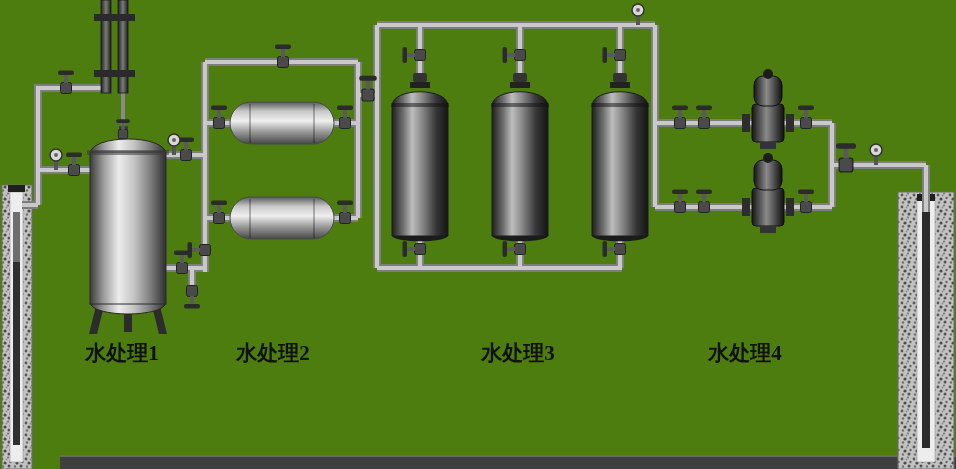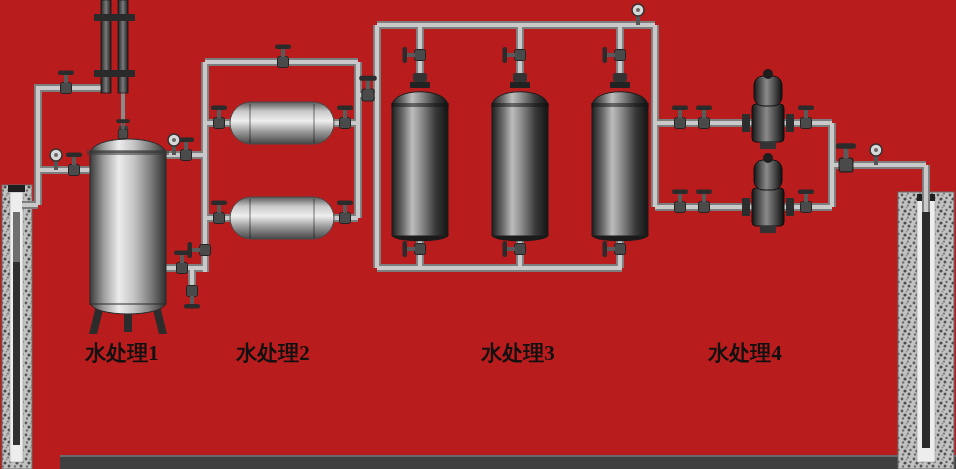--- a/index.html
+++ b/index.html
@@ -1,16 +1,16 @@
 <!DOCTYPE html>
 <html><head>
 <meta charset="utf-8">
 <style>
   html,body{margin:0;padding:0;background:#ffffff;}
-  .stage{position:relative;width:956px;height:469px;background:#b91c1c;overflow:hidden;
+  .stage{position:relative;width:956px;height:469px;background:#4d7c0f;overflow:hidden;
          font-family:"Liberation Sans","DejaVu Sans",sans-serif;}
   svg{display:block;}
   .pipe-outer{stroke:#7d7d7d;stroke-width:8;fill:none;}
   .pipe-inner{stroke:#c9c9c9;stroke-width:4.2;fill:none;}
   .pipe-thin{stroke:#8a8a8a;stroke-width:4;fill:none;}
   .label{font-family:"Liberation Serif","DejaVu Serif",serif;font-weight:bold;
          font-size:21px;fill:#111111;text-anchor:middle;}
   .casing{fill:url(#gravel);stroke:#6b6b6b;stroke-width:1;}
   .channel{fill:#ededed;stroke:#9a9a9a;stroke-width:0.6;}
 </style>

